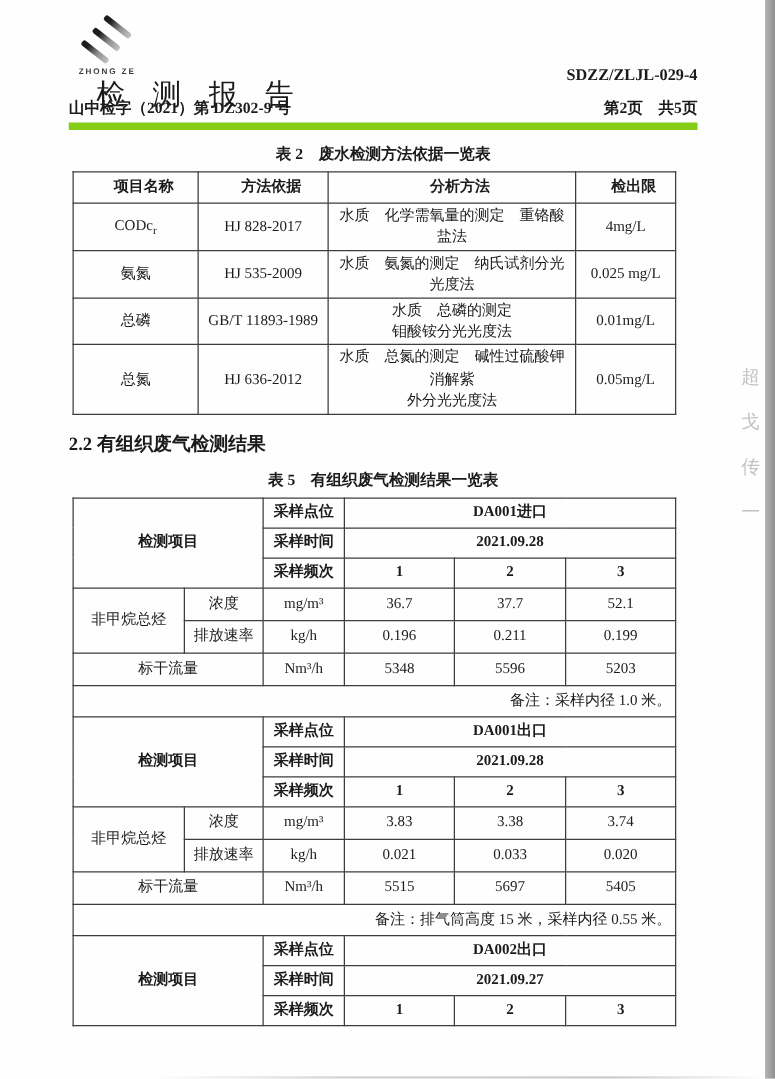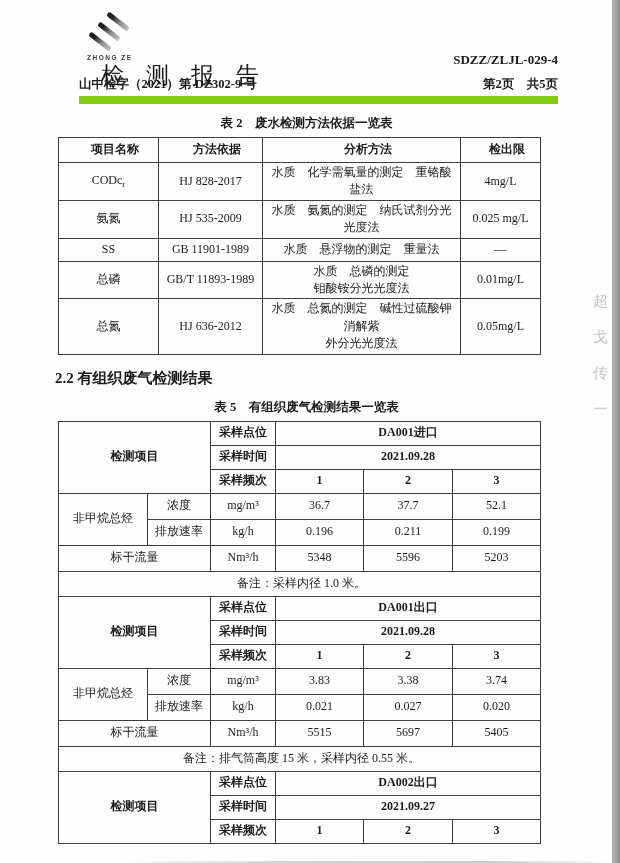--- a/index.html
+++ b/index.html
@@ -1,21 +1,21 @@
 <!DOCTYPE html>
 <html><head>
 <meta charset="utf-8">
 <style>
   * { margin:0; padding:0; box-sizing:border-box; }
   body { font-family: "Liberation Serif", "DejaVu Serif", serif; background:#ffffff; }
   .page { position:relative; width:620px; height:863px; background:#fefefe; overflow:hidden; color:#1b1b1b; }
   .content { padding:12px 62px 0 55px; }
 
   
-  .header { position:relative; height:92px; border-bottom:8px solid #84cc16;margin-left:24px; }
+  .header { position:relative; height:92px; border-bottom:6px solid #84cc16; }
   .logo { position:absolute; left:6px; top:0px; width:72px; height:52px; }
   .stroke { position:absolute; width:26px; height:5px; border-radius:2px;
             background:linear-gradient(to right, #1d1d1d 22%, #8f8f8f 60%, #c2c2c2);
             transform:rotate(38deg); }
   .s1 { left:20px; top:7px; }
   .s2 { left:11px; top:17px; }
   .s3 { left:2px;  top:27px; }
   .logo-text { position:absolute; left:2px; top:42px; font-family:"Liberation Sans", sans-serif;
                font-size:6.5px; font-weight:bold; letter-spacing:1.5px; color:#3a3a3a; }
   .doc-code { position:absolute; right:0; top:40px; font-weight:bold; font-size:13px; }
@@ -31,21 +31,21 @@
   
   table { border-collapse:collapse; table-layout:fixed; width:482px; margin-left:3px; }
   td, th { border:1px solid #3d3d3d; text-align:center; vertical-align:middle;
            font-size:12px; font-weight:normal; padding:1px 3px; line-height:1.45; }
   .b { font-weight:bold; }
   .t3 .hrow td { height:25px;padding-left:16px; }
   .t3 .srow td { height:23px; }
   .t3 .trow td { height:33px; }
   .t4 .hrow4 td { height:24px;text-align:center; }
   .t4 .drow4 td { height:26px; }
-  .t4 .rrow4 td { height:25px; text-align:center; padding-left:7px; }
+  .t4 .rrow4 td { height:25px; text-align:right; padding-left:7px; }
   .sub { font-size:9px; vertical-align:sub; }
 
   
   .scan-edge { position:absolute; right:0; top:0; width:8px; height:863px;
                background:linear-gradient(to right,#b5b5b5,#8f8f8f); }
   .scan-bottom { position:absolute; left:0; bottom:0; width:612px; height:2px;
                  background:linear-gradient(to right, transparent 20%, #d4d4d4 45%, #cccccc 80%, transparent); }
   .edge-marks { position:absolute; right:12px; top:292px; display:flex; flex-direction:column;
                 gap:17px; color:#c3c3c3; font-size:15px; text-align:center; }
 </style>
@@ -91,26 +91,20 @@
         <td>HJ 828-2017</td>
         <td>水质　化学需氧量的测定　重铬酸盐法</td>
         <td>4mg/L</td>
       </tr>
       <tr class="srow">
         <td>氨氮</td>
         <td>HJ 535-2009</td>
         <td>水质　氨氮的测定　纳氏试剂分光光度法</td>
         <td>0.025 mg/L</td>
       </tr>
-      <tr class="srow">
-        <td>SS</td>
-        <td>GB 11901-1989</td>
-        <td>水质　悬浮物的测定　重量法</td>
-        <td>—</td>
-      </tr>
       <tr class="trow">
         <td>总磷</td>
         <td>GB/T 11893-1989</td>
         <td>
           <div>水质　总磷的测定</div>
           <div>钼酸铵分光光度法</div>
         </td>
         <td>0.01mg/L</td>
       </tr>
       <tr class="trow">
@@ -202,21 +196,21 @@
           <td>浓度</td>
           <td>mg/m³</td>
           <td>3.83</td>
           <td>3.38</td>
           <td>3.74</td>
         </tr>
         <tr class="drow4">
           <td>排放速率</td>
           <td>kg/h</td>
           <td>0.021</td>
-          <td>0.027</td>
+          <td>0.033</td>
           <td>0.020</td>
         </tr>
         <tr class="drow4">
           <td colspan="2">标干流量</td>
           <td>Nm³/h</td>
           <td>5515</td>
           <td>5697</td>
           <td>5405</td>
         </tr>
         <tr class="rrow4">

